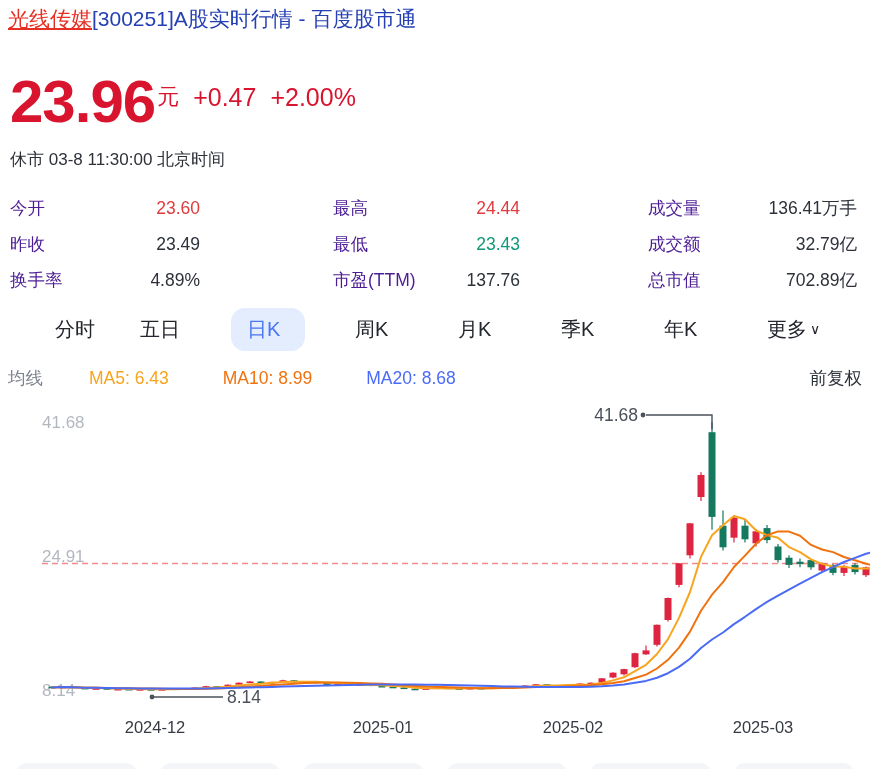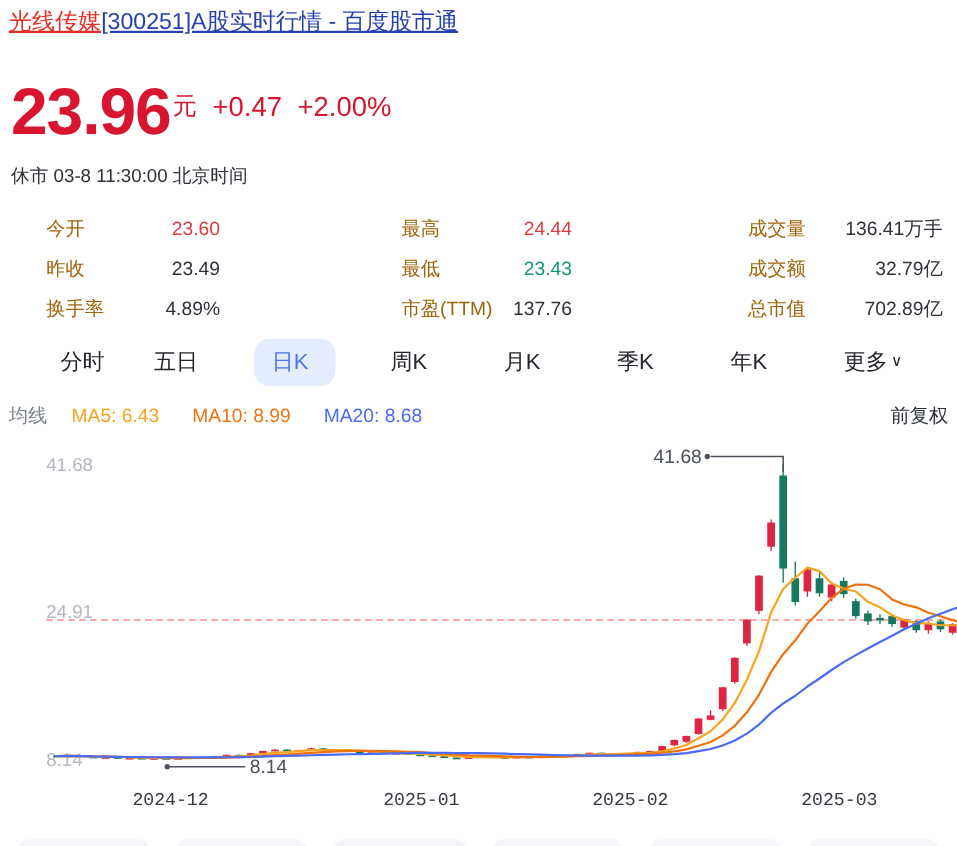--- a/index.html
+++ b/index.html
@@ -1,52 +1,52 @@
 <!DOCTYPE html>
 <html><head>
 <meta charset="utf-8">
 <style>
   html,body{margin:0;padding:0;background:#fff;}
   .page{position:relative;width:870px;height:769px;overflow:hidden;background:#fff;
         font-family:"Liberation Sans","DejaVu Sans",sans-serif;color:#2d3139;}
   
   .title{position:absolute;left:8px;top:5px;font-size:21px;white-space:nowrap;text-decoration:none;cursor:pointer;}
   .title .t-red{color:#e62e23;text-decoration:underline;}
-  .title .t-blue{color:#2440b3;text-decoration:underline;}
+  .title .t-blue{color:#2440b3;}
   
   .price-row{position:absolute;left:10px;top:66px;display:flex;align-items:center;white-space:nowrap;}
   .price{font-size:60px;font-weight:bold;color:#d9142f;line-height:72px;letter-spacing:-1px;}
   .unit{font-size:22px;color:#d9142f;margin:0 14px 10px 2px;}
   .chg,.chgp{font-size:25px;color:#d9142f;margin:0 0 9px 0;}
   .chgp{margin-left:14px;}
   .status{position:absolute;left:10px;top:148px;font-size:17px;color:#2e3138;}
   
   .stat-col{position:absolute;top:190px;}
   .stat-col .srow{display:flex;height:36px;line-height:36px;font-size:17.5px;}
-  .stat-col .lbl{color:#a16207;margin-left:32px;}
+  .stat-col .lbl{color:#4c1d95;}
   .stat-col .val{margin-left:auto;text-align:right;color:#2d3139;}
   .c1{left:10px;width:190px;} .c2{left:333px;width:187px;} .c3{left:648px;width:209px;}
   .v-red{color:#e03b3e!important;} .v-green{color:#12987a!important;}
   
   .tabs{position:absolute;left:0;top:307px;width:870px;height:45px;}
   .tab{position:absolute;top:0;height:45px;line-height:45px;font-size:20px;color:#23262d;cursor:pointer;white-space:nowrap;}
   .pill{position:absolute;left:231px;top:1px;width:74px;height:43px;background:#e3edfe;border-radius:14px;}
   .tab-active{color:#4a76f0;}
   .chev{display:inline-block;font-size:14px;color:#23262d;transform:translateY(-2px);margin-left:3px;}
   
-  .ma-row{position:absolute;left:8px;top:363px;width:854px;height:30px;display:flex;align-items:center;font-size:17.5px;}
+  .ma-row{position:absolute;left:8px;top:363px;width:854px;height:30px;display:flex;align-items:center;font-size:17.5px;gap:24px;}
   .ma-title{color:#7d838d;margin-right:22px;}
   .ma-item{margin-right:30px;}
   .fq{margin-left:auto;color:#2d3139;cursor:pointer;}
   
   .kwrap{position:absolute;left:0;top:400px;width:870px;height:312px;padding-left:40px;}
   svg text.ax{fill:#b3b7c0;font-size:17px;}
   svg text.ann{fill:#4b505a;font-size:17.5px;}
   .xlabels{position:absolute;left:0;top:718px;width:870px;height:24px;}
-  .xlab{position:absolute;transform:translateX(-50%);font-size:16.5px;color:#363a43;white-space:nowrap;font-family:Liberation Mono, monospace;}
+  .xlab{position:absolute;transform:translateX(-50%);font-size:16.5px;color:#363a43;white-space:nowrap;}
   
   .btm{position:absolute;left:16px;right:16px;top:763px;display:flex;gap:23px;}
   .btm .bb{flex:1;height:22px;background:#f4f5f8;border-radius:12px;cursor:pointer;}
 </style>
 </head>
 <body>
 
 <div class="page">
 
   <a class="title">

